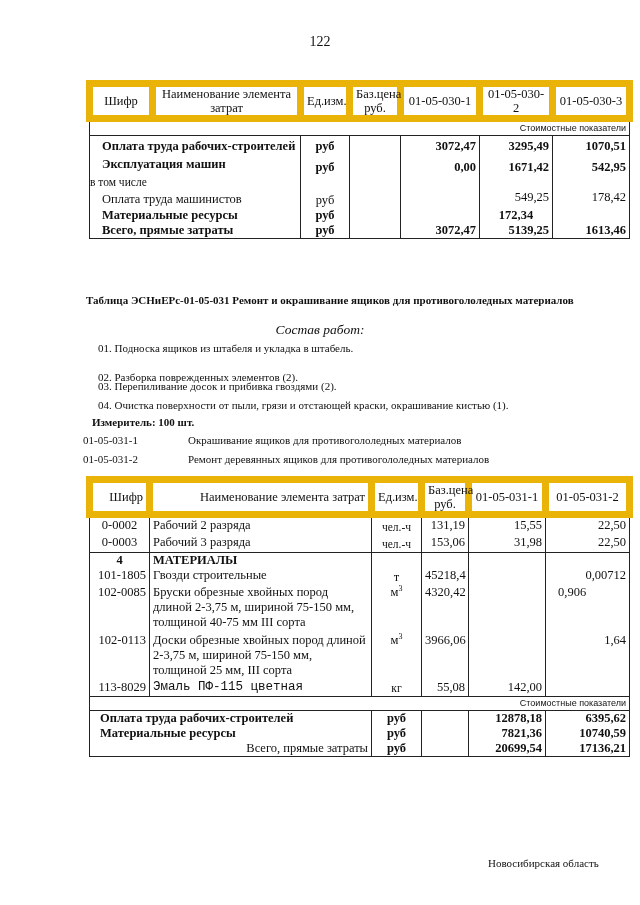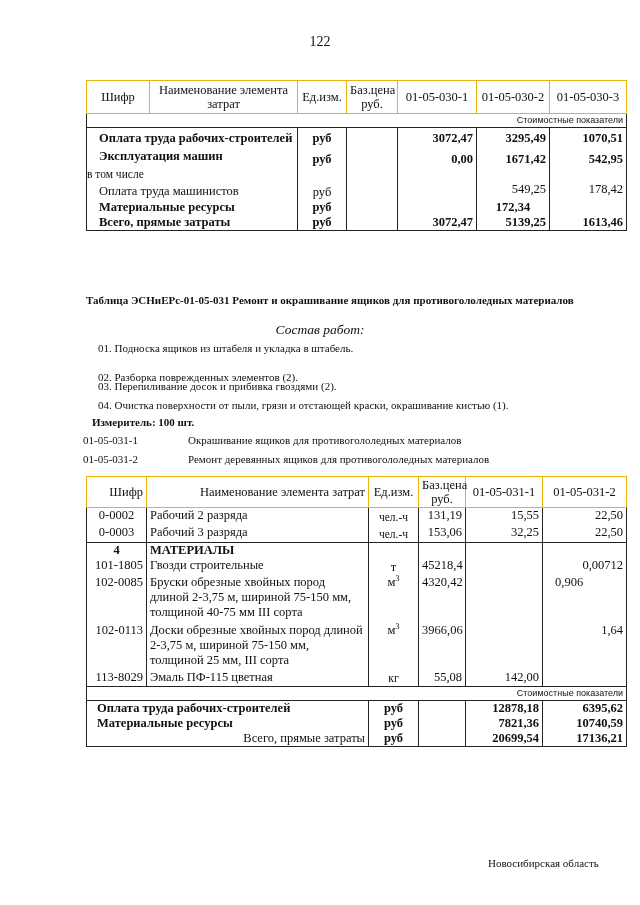--- a/index.html
+++ b/index.html
@@ -2,21 +2,21 @@
 <html><head>
 <meta charset="utf-8">
 <style>
   html, body { margin:0; padding:0; background:#fff; }
   body { width:640px; height:905px; position:relative; overflow:hidden;
          font-family:"Liberation Serif","DejaVu Serif",serif; color:#111; }
   .abs { position:absolute; }
   .pagenum { left:0; width:640px; top:34px; text-align:center; font-size:14px; }
   table { border-collapse:collapse; position:absolute; font-size:12.5px; table-layout:fixed; }
   td, th { padding:0 3px; vertical-align:top; line-height:15px; }
-  th { font-weight:normal; border:1px solid #eab308; vertical-align:middle; text-align:center; line-height:14px; }
+  th { font-weight:normal; border:7px solid #eab308; vertical-align:middle; text-align:center; line-height:14px; }
   .b { font-weight:bold; }
   .r { text-align:right; }
   .c { text-align:center; }
   .sub { font-family:"Liberation Sans","DejaVu Sans",sans-serif; font-size:9px; text-align:right; padding:1px 3px; border:1px solid #222; line-height:11px; }
   .vl { border-left:1px solid #222; }
   .vr { border-right:1px solid #222; }
   .bt { border-top:1px solid #222; }
   .bb { border-bottom:1px solid #222; }
   .heading { left:86px; top:293px; width:530px; font-size:11px; font-weight:bold; line-height:15px; }
   .sostav { left:0; width:640px; top:322px; text-align:center; font-style:italic; font-size:13.5px; }
@@ -144,21 +144,21 @@
     <td class="c vl bt" style="font-size:11.5px; padding-top:2px;">чел.-ч</td>
     <td class="r vl bt">131,19</td>
     <td class="r vl bt">15,55</td>
     <td class="r vl vr bt">22,50</td>
   </tr>
   <tr>
     <td class="c vl">0-0003</td>
     <td class="vl">Рабочий 3 разряда</td>
     <td class="c vl" style="font-size:11.5px; padding-top:2px;">чел.-ч</td>
     <td class="r vl">153,06</td>
-    <td class="r vl">32,25</td>
+    <td class="r vl">31,98</td>
     <td class="r vl vr">22,50</td>
   </tr>
   <tr>
     <td class="c vl bt b">4</td>
     <td class="vl bt b">МАТЕРИАЛЫ</td>
     <td class="vl bt"></td>
         <td class="vl bt"></td>
         <td class="vl bt"></td>
         <td class="vl vr bt"></td>
   </tr>
@@ -181,21 +181,21 @@
   <tr>
     <td class="r vl" style="padding-top:3px;">102-0113</td>
     <td class="vl" style="padding-top:3px;">Доски обрезные хвойных пород длиной 2-3,75 м, шириной 75-150 мм, толщиной 25 мм, III сорта</td>
     <td class="c vl" style="padding-top:3px;"><span>м</span><sup>3</sup></td>
     <td class="vl" style="padding-top:3px;">3966,06</td>
     <td class="vl"></td>
     <td class="r vl vr" style="padding-top:3px;">1,64</td>
   </tr>
   <tr>
     <td class="r vl bb" style="padding-top:2px;">113-8029</td>
-    <td class="vl bb" style="padding-top:2px;">Эмаль ПФ-115 цветная</td>
+    <td class="vl bb" style="padding-top:2px;font-family:Liberation Mono, monospace;">Эмаль ПФ-115 цветная</td>
     <td class="c vl bb" style="padding-top:3px; font-size:11.5px;">кг</td>
     <td class="r vl bb" style="padding-top:2px;">55,08</td>
     <td class="r vl bb" style="padding-top:2px;">142,00</td>
     <td class="vl vr bb"></td>
   </tr>
 
   <tr>
         <td colspan="6" class="sub">Стоимостные показатели</td>
       </tr>
 

